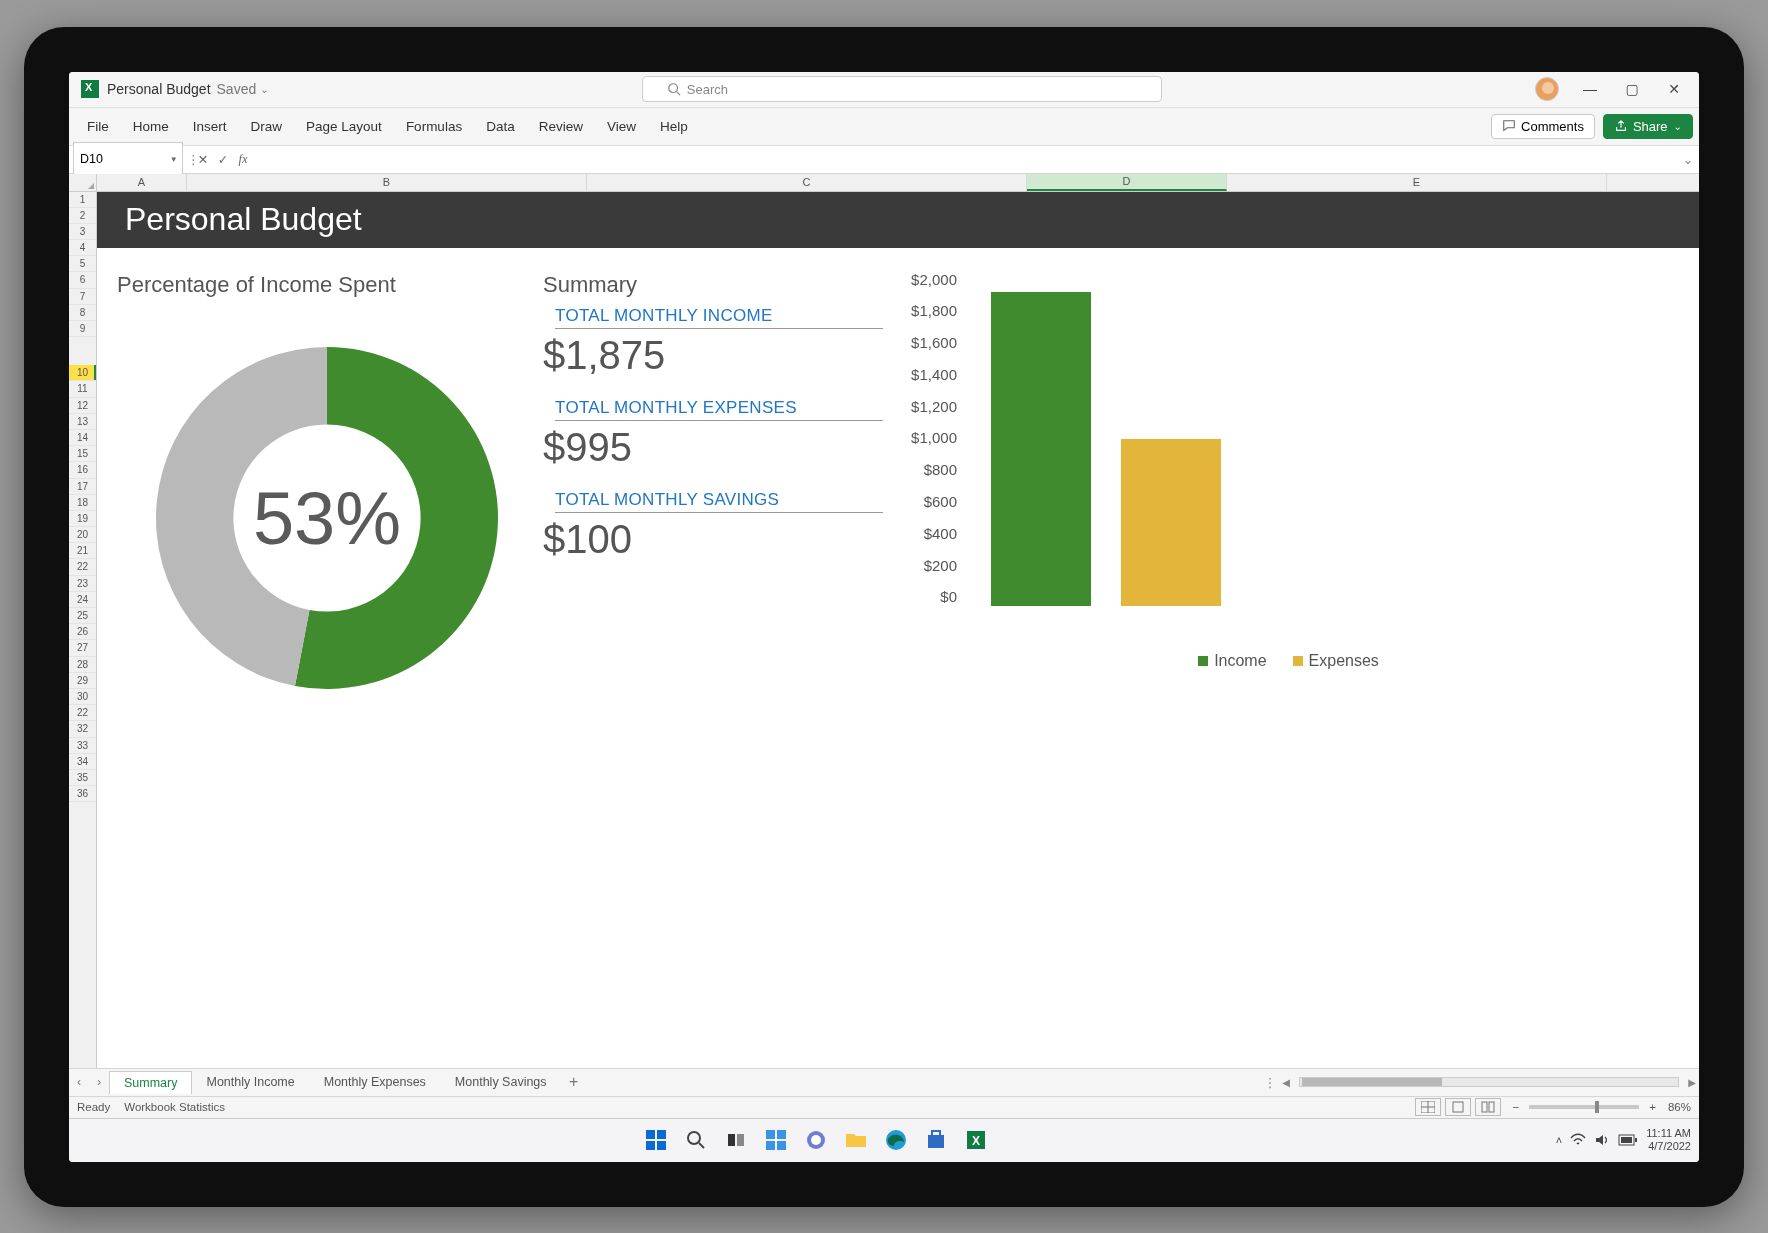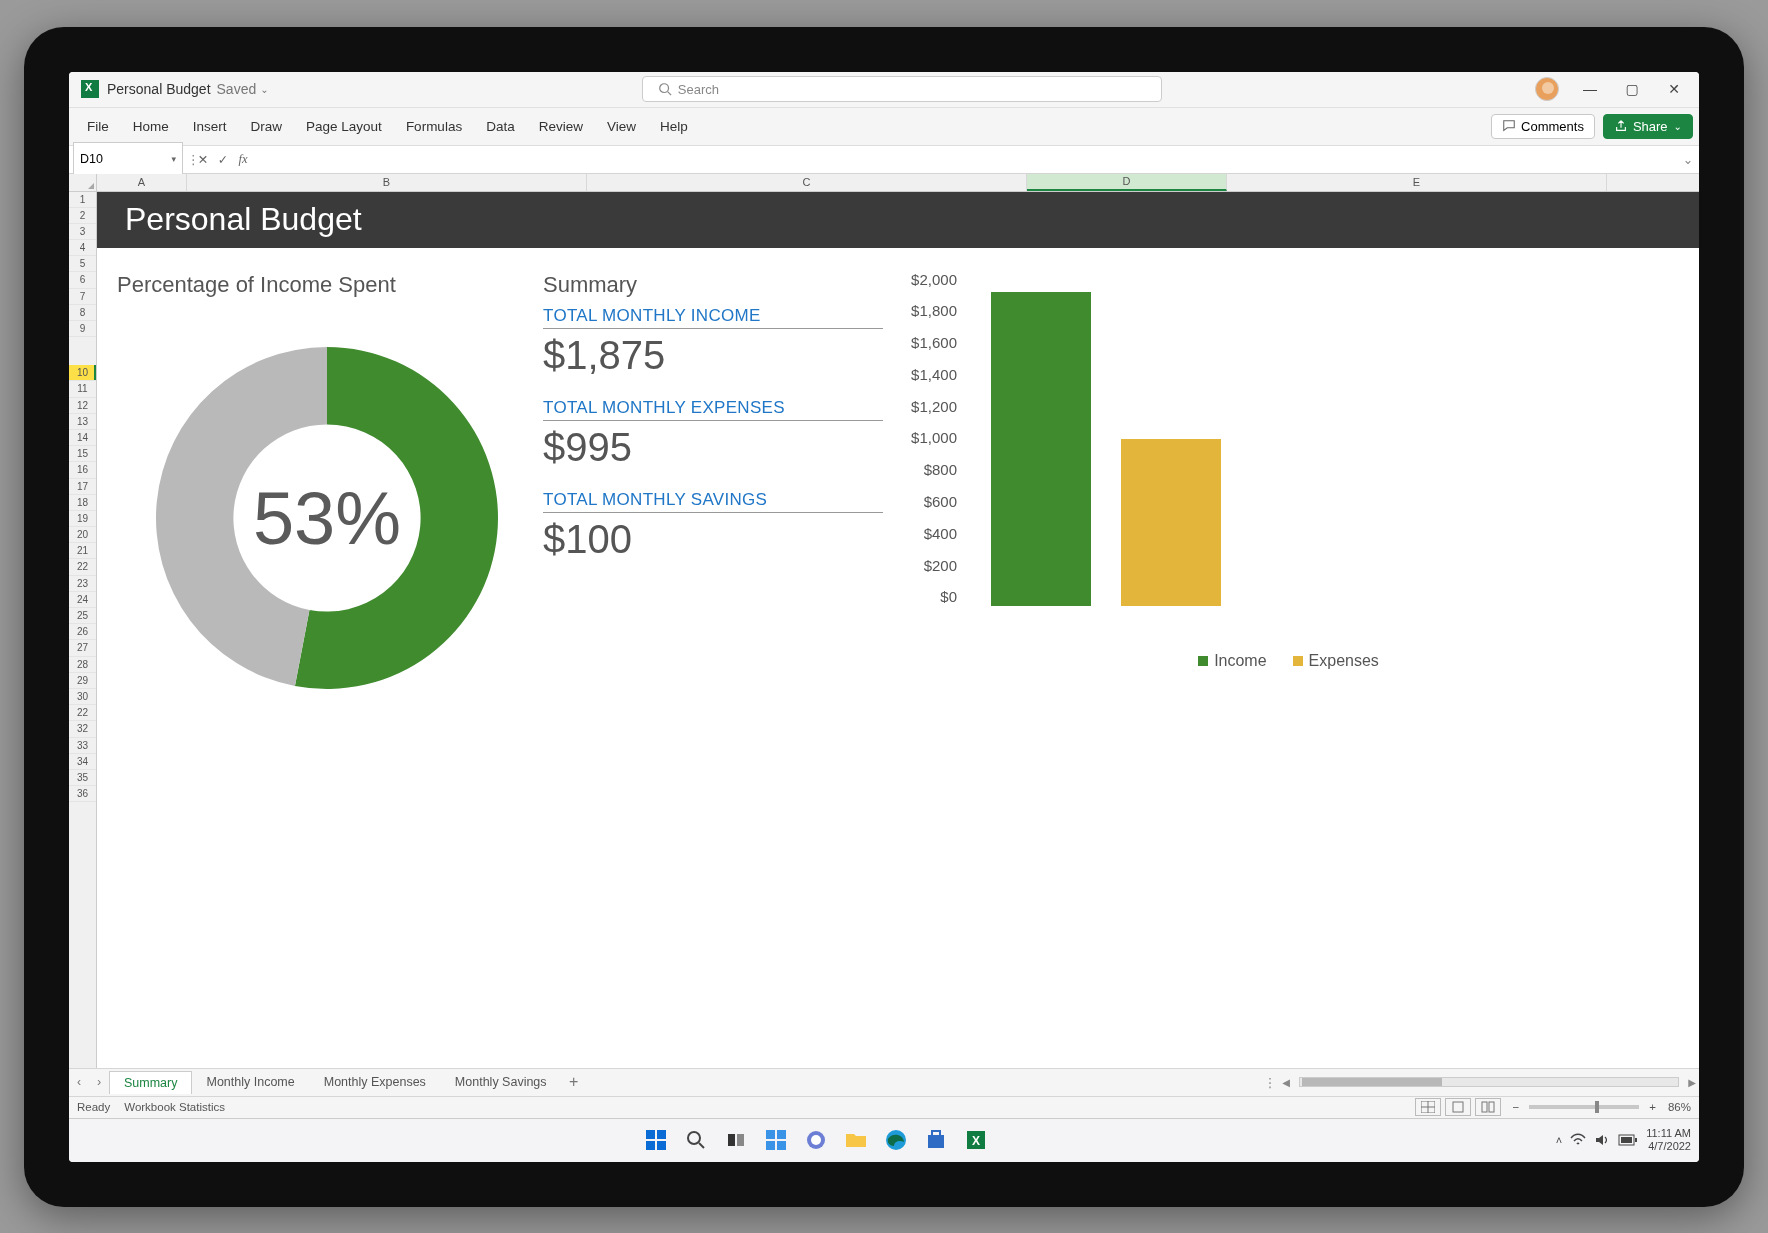--- a/index.html
+++ b/index.html
@@ -54,21 +54,21 @@
   .save-chevron { font-size: 10px; color: #777; margin-left: 4px; }
   .titlebar-center {
     flex: 1; display: flex; justify-content: center;
   }
   .searchbox {
     width: 520px; height: 26px;
     background: #fff;
     border: 1px solid #ccc;
     border-radius: 4px;
     display: flex; align-items: center;
-    padding: 0 15px;
+    padding: 0 24px;
     font-size: 13px; color: #888;
   }
   .searchbox svg { width: 14px; height: 14px; margin-right: 6px; }
   .titlebar-right { display: flex; align-items: center; }
   .avatar {
     width: 24px; height: 24px; border-radius: 50%;
     background: #e8a05c;
     border: 1px solid #ccc;
     margin-right: 10px;
     overflow: hidden;
@@ -197,20 +197,21 @@
     position:absolute; top:50%; left:50%;
     transform: translate(-50%,-50%);
     font-size: 74px; color:#5a5a5a; font-weight:300;
   }
   
   .sumblock { margin-bottom: 20px; }
   .sumlabel {
     color:#2077c7; font-size:17px;
     border-bottom:1px solid #999; padding-bottom:2px;
     letter-spacing: .3px;
+    margin-left: 12px;
   }
   .sumvalue {
     font-size: 40px; color:#555; font-weight:300;
     margin-top: 4px;
   }
   
   .barchart {
     height: 370px; position: relative;
     padding-left: 70px;
   }

